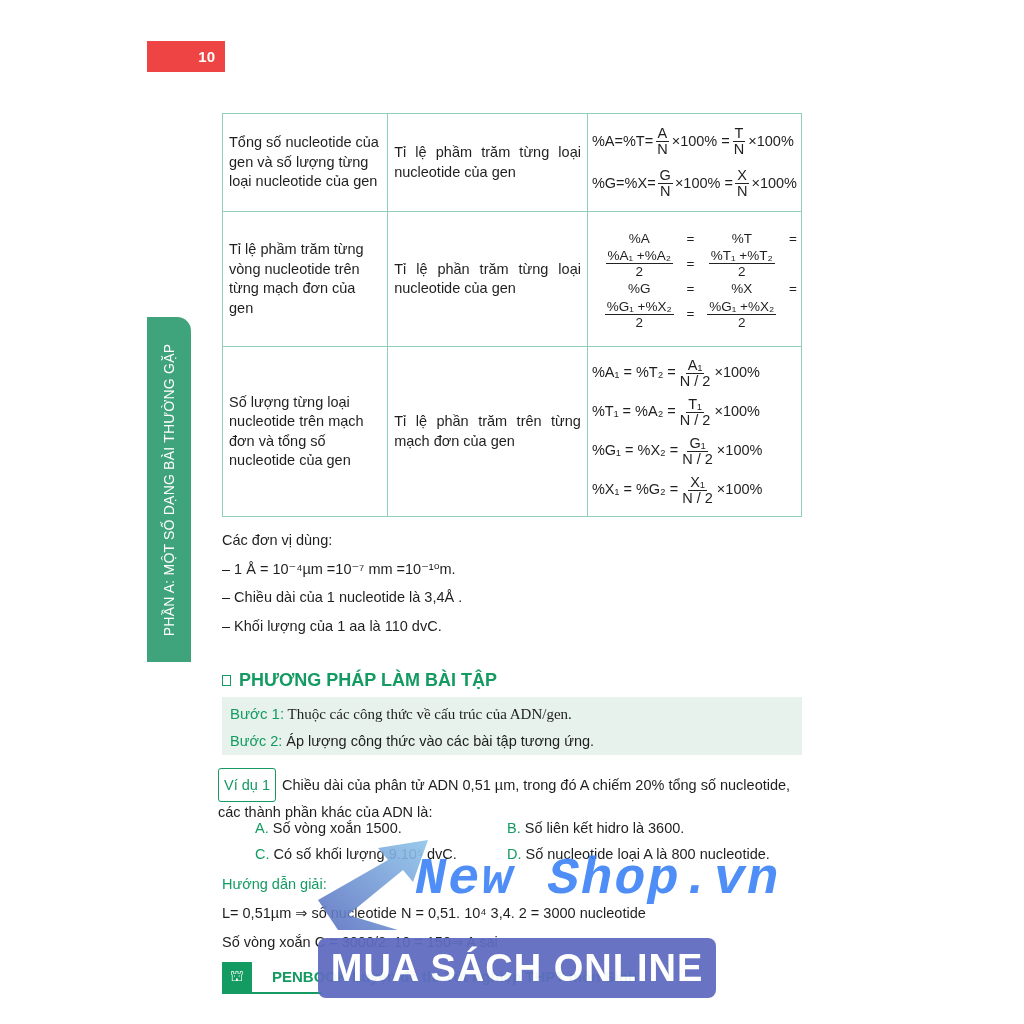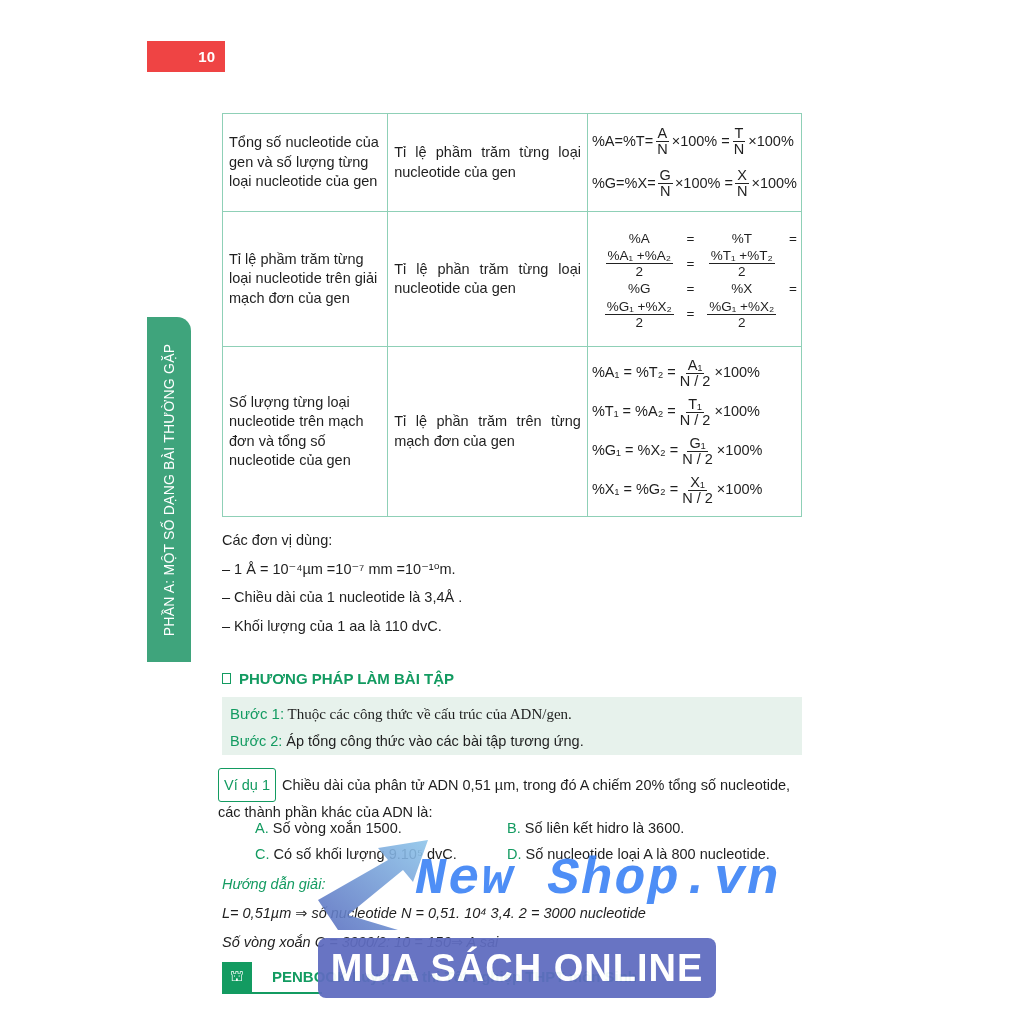--- a/index.html
+++ b/index.html
@@ -17,34 +17,34 @@
   td.c1 { width:158px; padding:4px 6px; }
   td.c2 { width:195px; padding:4px 6px; text-align:justify; }
   td.c3 { padding:2px 4px; font-size:13.5px; }
   .frow { display:flex; align-items:center; white-space:nowrap; height:42px; }
   .frac { display:inline-flex; flex-direction:column; align-items:center; margin:0 2px; line-height:15px; }
   .frac .n { border-bottom:1.3px solid #222; padding:0 2px; }
   .frac .d { padding:0 2px; }
   .eqgrid { display:grid; grid-template-columns: 1fr auto 1fr auto; align-items:center; font-size:13.5px; }
   .eqgrid .center { text-align:center; }
   .units { position:absolute; left:222px; top:526px; font-size:14.5px; line-height:28.7px; }
-  .section-h { position:absolute; left:222px; top:670px; color:#139b61; font-weight:bold; font-size:15px;
+  .section-h { position:absolute; left:222px; top:670px; color:#139b61; font-weight:bold; font-size:18px;
                display:flex; align-items:center; gap:8px; }
   .section-h .ico { width:9px; height:11px; border:1.5px solid #139b61; box-sizing:border-box; display:inline-block; }
   .steps { position:absolute; left:222px; top:697px; width:580px; height:58px; background:#e7f2ec;
            font-size:14.5px; line-height:27px; padding:3px 8px; box-sizing:border-box; }
   .steps .lbl { color:#139b61; }
   .steps .s1 { font-family:"Liberation Serif", "DejaVu Serif", serif; font-size:15px; }
   .example { position:absolute; left:218px; top:768px; width:610px; font-size:14.5px; line-height:21px; }
   .tag { display:inline-block; border:1.3px solid #139b61; color:#139b61; border-radius:3px; padding:7px 5px;
          margin-right:6px; line-height:18px; }
   .opts { position:absolute; left:255px; top:815px; width:560px; font-size:14.5px; line-height:26px;
           display:grid; grid-template-columns: 252px auto; }
   .opts .k { color:#139b61; }
-  .guide { position:absolute; left:222px; top:870px; font-size:14.5px; line-height:29px;font-style:italic; }
+  .guide { position:absolute; left:222px; top:870px; font-size:14.5px; line-height:29px; }
   .guide .gh { color:#139b61; }
   .footer { position:absolute; left:222px; top:962px; width:580px; height:32px; }
   .footer .logo { position:absolute; left:0; top:0; width:30px; height:30px; background:#139b61; color:#fff;
                   font-size:15px; display:flex; align-items:center; justify-content:center; }
   .footer .line { position:absolute; left:0; top:30px; width:100px; height:2px; background:#139b61; }
   .footer .title { position:absolute; left:50px; top:6px; color:#139b61; font-weight:bold; font-size:15px; white-space:nowrap; }
   .wm-arrow { position:absolute; left:318px; top:840px; width:110px; height:90px; }
   .wm-text { position:absolute; left:415px; top:850px; color:#3b82f6; font-size:52px; font-weight:bold;
              font-style:italic; letter-spacing:2px; opacity:0.9; white-space:nowrap;font-family:Liberation Mono, monospace; }
   .wm-banner { position:absolute; left:318px; top:938px; width:398px; height:60px; background:#5f6cc0;
@@ -87,21 +87,21 @@
         <span>×100% =</span>
         <span class="frac">
               <span class="n">X</span>
               <span class="d">N</span>
             </span>
         <span>×100%</span>
       </div>
     </td>
   </tr>
   <tr style="height:135px;">
-    <td class="c1">Tỉ lệ phầm trăm từng loại nucleotide trên giải mạch đơn của gen</td>
+    <td class="c1">Tỉ lệ phầm trăm từng vòng nucleotide trên từng mạch đơn của gen</td>
     <td class="c2">Tỉ lệ phần trăm từng loại nucleotide của gen</td>
     <td class="c3">
       <div class="eqgrid">
         <span class="center">%A</span>
             <span class="center">=</span>
         <span class="center">%T</span>
             <span class="center">=</span>
         <span class="frac">
               <span class="n">%A₁ +%A₂</span>
               <span class="d">2</span>
@@ -182,21 +182,21 @@
   <span>PHƯƠNG PHÁP LÀM BÀI TẬP</span>
 </div>
 
 <div class="steps">
   <div class="s1">
     <span class="lbl" style="font-family:'Liberation Sans',sans-serif;">Bước 1:</span>
     <span>Thuộc các công thức về cấu trúc của ADN/gen.</span>
   </div>
   <div>
     <span class="lbl">Bước 2:</span>
-    <span>Áp tổng công thức vào các bài tập tương ứng.</span>
+    <span>Áp lượng công thức vào các bài tập tương ứng.</span>
   </div>
 </div>
 
 <div class="example">
   <span class="tag">Ví dụ 1</span><span>Chiều dài của phân tử ADN 0,51 µm, trong đó A chiếm 20% tổng số nucleotide,</span><br>
   <span>các thành phần khác của ADN là:</span>
 </div>
 
 <div class="opts">
   <div><span class="k">A.</span> <span>Số vòng xoắn 1500.</span></div>

